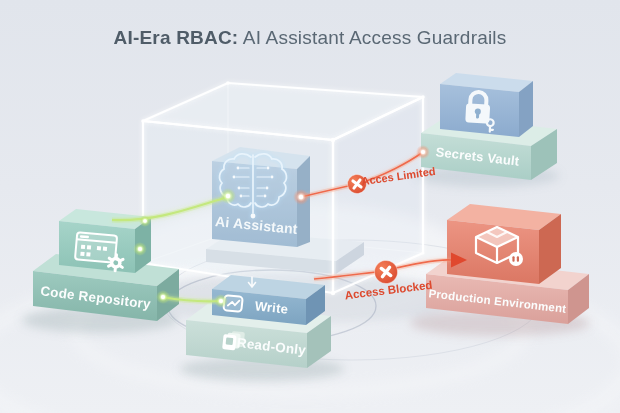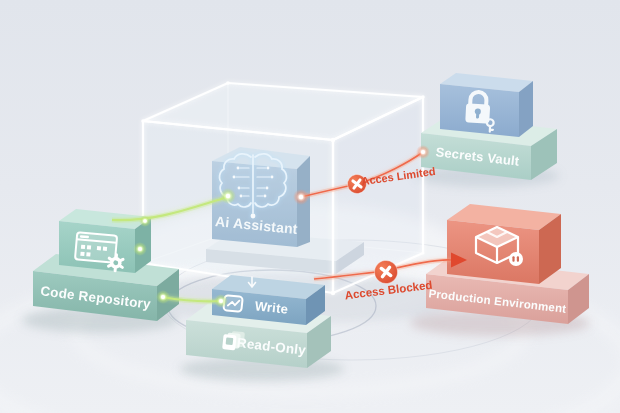--- a/index.html
+++ b/index.html
@@ -12,20 +12,23 @@
   svg{position:absolute;left:0;top:0;}
   .lbl{fill:#fbfdfd;font-family:"Liberation Sans",sans-serif;text-anchor:middle;letter-spacing:.2px;}
   .lbl-bold{font-weight:700;}
   .lbl-red{fill:#dd4a2f;font-family:"Liberation Sans",sans-serif;text-anchor:middle;font-weight:700;}
 </style>
 </head>
 <body>
 
 <div class="stage">
 
+  <div class="title">
+    <b>AI-Era RBAC:</b><span> AI Assistant Access Guardrails</span>
+  </div>
 
   <svg width="620" height="413" viewBox="0 0 620 413">
     <defs>
       <linearGradient id="gAIFront" x1="0" y1="0" x2="0" y2="1">
           <stop offset="0" stop-color="#aac3da"></stop>
           <stop offset="1" stop-color="#84a6c5"></stop>
         </linearGradient>
       <linearGradient id="gVaultFront" x1="0" y1="0" x2="0" y2="1">
           <stop offset="0" stop-color="#a6c0dc"></stop>
           <stop offset="1" stop-color="#8cabce"></stop>

